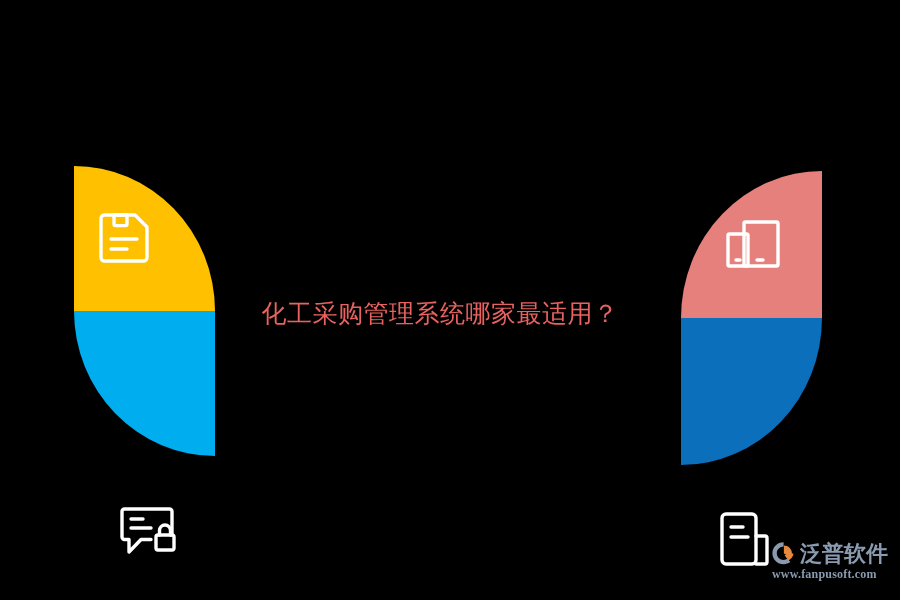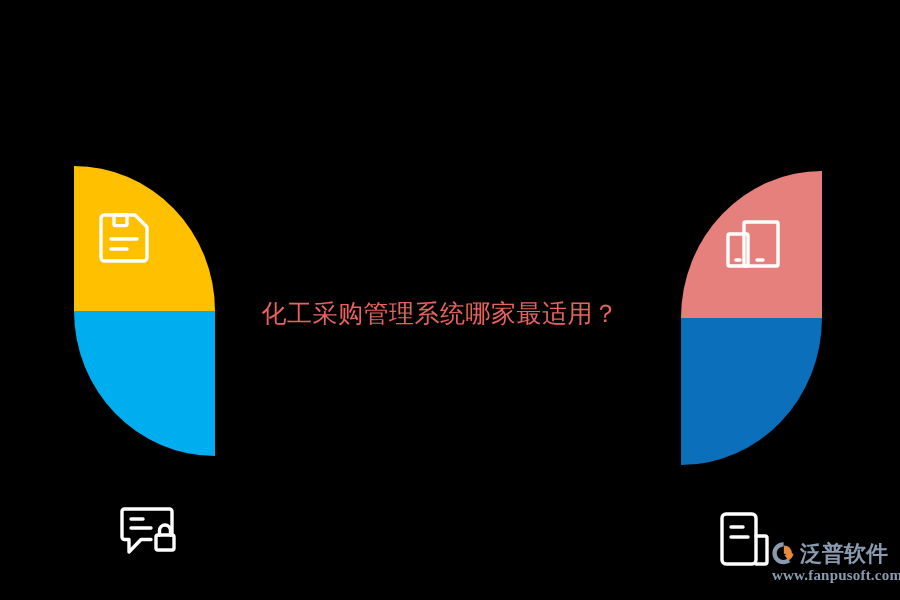--- a/index.html
+++ b/index.html
@@ -126,21 +126,21 @@
     font-family: "DejaVu Sans", sans-serif;
     font-size: 22px;
     font-weight: 700;
     color: #8A9BB0;
     letter-spacing: 0px;
     line-height: 28px;
     white-space: nowrap;
   }
   .brand-url {
     font-family: "Liberation Serif", "DejaVu Serif", serif;
-    font-size: 15px;
+    font-size: 12px;
     font-weight: 700;
     color: #8A9BB0;
     letter-spacing: 0.2px;
     margin-top: -1px;
     margin-left: 2px;
     white-space: nowrap;
   }
 </style>
 </head>
 <body>

